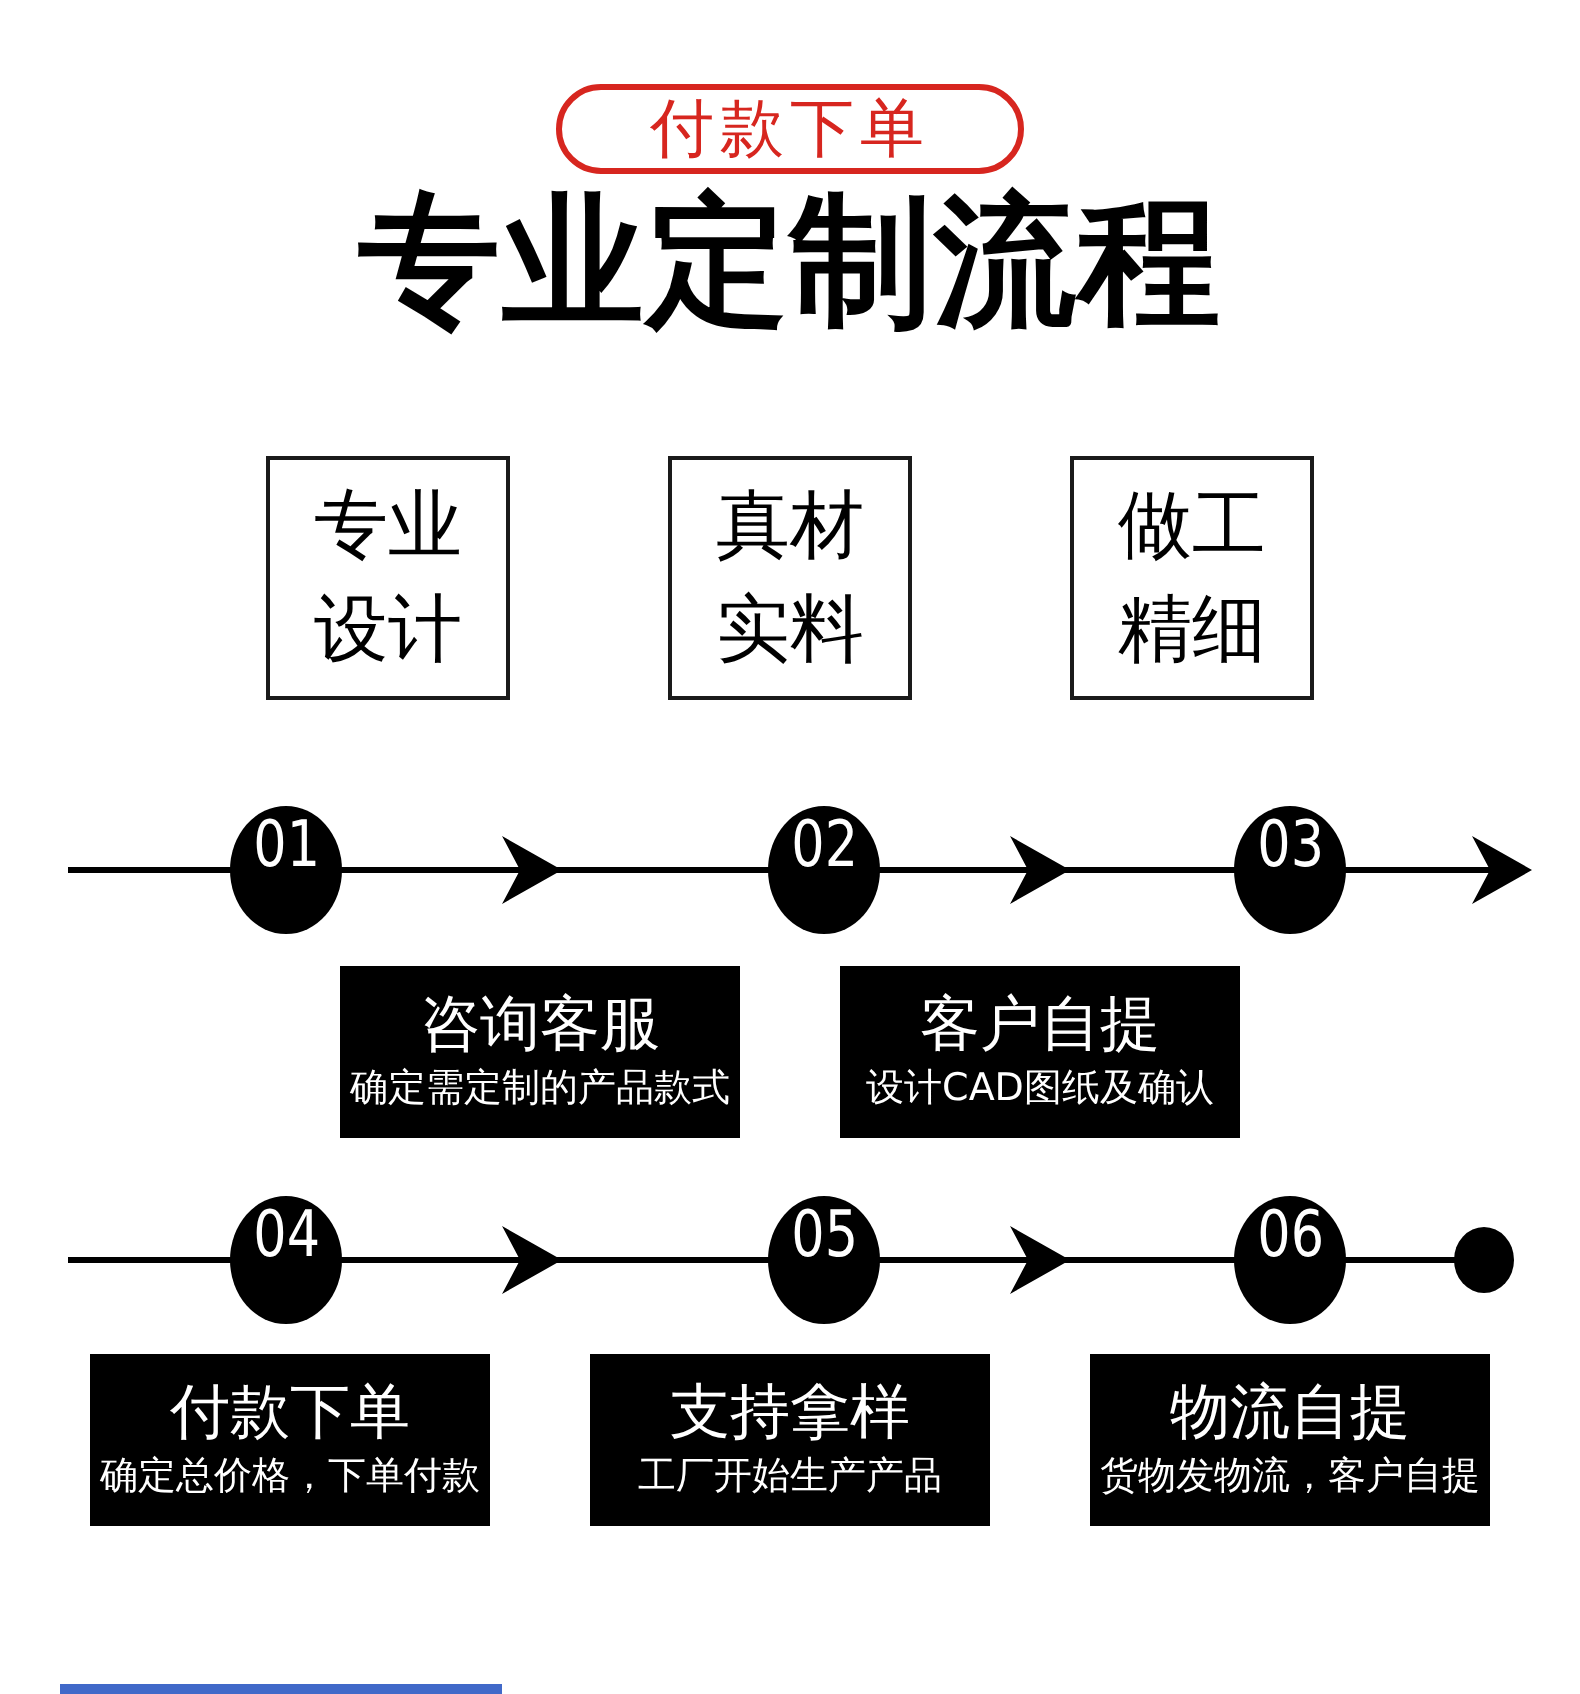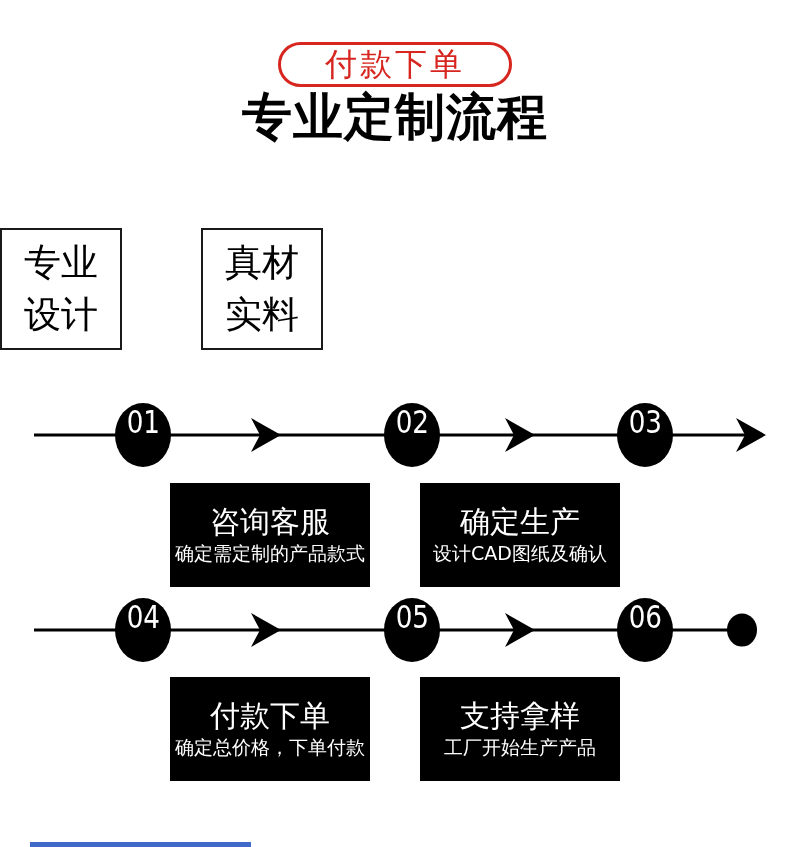--- a/index.html
+++ b/index.html
@@ -32,33 +32,34 @@
   }
 
   
   .title {
     position: absolute;
     top: 84px;
     left: 0;
     width: 100%;
     margin: 0;
     text-align: center;
-    font-size: 50px;
+    font-size: 71px;
     font-weight: bold;
     letter-spacing: 1px;
     color: #000;
   }
 
   
   .features {
     position: absolute;
     top: 228px;
     left: 0;
     width: 100%;
     display: flex;
+    justify-content: center;
     gap: 79px;
   }
   .feature {
     box-sizing: border-box;
     width: 122px;
     height: 122px;
     border: 2px solid #1a1a1a;
     display: flex;
     align-items: center;
     justify-content: center;
@@ -138,21 +139,21 @@
     width: 100%;
     display: flex;
     justify-content: center;
     gap: 50px;
   }
   .cards.row1 { top: 483px; }
   .cards.row2 { top: 677px; }
   .card {
     box-sizing: border-box;
     width: 200px;
-    height: 104px;
+    height: 86px;
     background: #000;
     color: #fff;
     display: flex;
     flex-direction: column;
     align-items: center;
     justify-content: center;
     gap: 7px;
     text-align: center;
   }
   .card-title { font-size: 30px; line-height: 1; white-space: nowrap; }
@@ -177,20 +178,22 @@
     <span>付款下单</span>
   </div>
 
   <h1 class="title">专业定制流程</h1>
 
   <div class="features">
     <div class="feature">专业
 设计</div>
     <div class="feature">真材
 实料</div>
+    <div class="feature">做工
+精细</div>
   </div>
 
   <div class="timeline row1">
     <div class="tl-line"></div>
     <div class="tl-circle c1">
         <span class="num">01</span>
       </div>
     <div class="tl-arrow a1"></div>
     <div class="tl-circle c2">
         <span class="num">02</span>
@@ -201,21 +204,21 @@
       </div>
     <div class="tl-arrow a-end"></div>
   </div>
 
   <div class="cards row1">
     <div class="card">
       <div class="card-title">咨询客服</div>
       <div class="card-desc">确定需定制的产品款式</div>
     </div>
     <div class="card">
-      <div class="card-title">确定生产</div>
+      <div class="card-title">客户自提</div>
       <div class="card-desc">设计CAD图纸及确认</div>
     </div>
   </div>
 
   <div class="timeline row2">
     <div class="tl-line"></div>
     <div class="tl-circle c1">
         <span class="num">04</span>
       </div>
     <div class="tl-arrow a1"></div>
@@ -231,17 +234,21 @@
 
   <div class="cards row2">
     <div class="card">
       <div class="card-title">付款下单</div>
       <div class="card-desc">确定总价格，下单付款</div>
     </div>
     <div class="card">
       <div class="card-title">支持拿样</div>
       <div class="card-desc">工厂开始生产产品</div>
     </div>
+    <div class="card">
+      <div class="card-title">物流自提</div>
+      <div class="card-desc">货物发物流，客户自提</div>
+    </div>
   </div>
 
   <div class="bottom-bar"></div>
 
 </div>
 
 </body></html>

